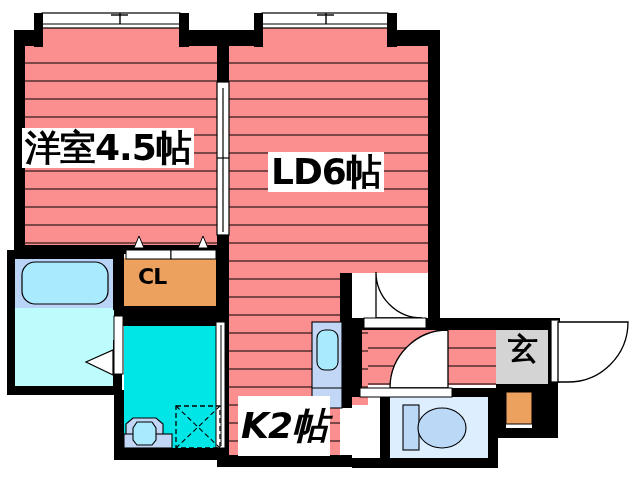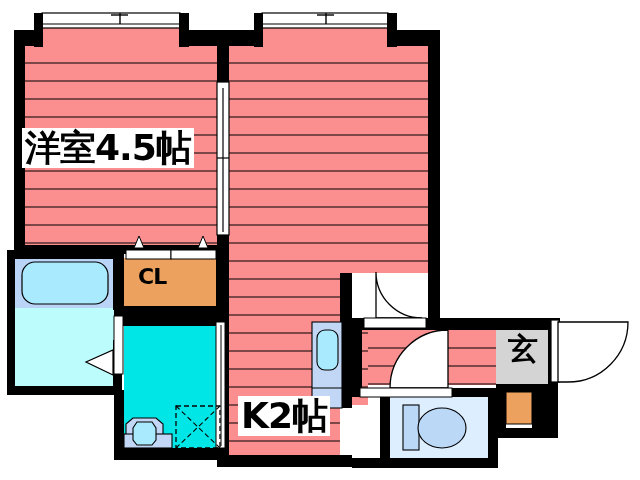--- a/index.html
+++ b/index.html
@@ -238,20 +238,21 @@
 
   <g>
     <rect x="506" y="392" width="26" height="32" fill="#eda15f" stroke="#000000" stroke-width="1"></rect>
     <line x1="519" y1="385" x2="519" y2="392" stroke="#000000" stroke-width="1.2"></line>
   </g>
 
 </svg>
 
 <div class="roomlabel" style="left:22px; top:128px; font-size:36px; padding:2px 3px;">洋室4.5帖</div>
 
-
-<div class="roomlabel" style="left:238px; top:396px; font-size:36px; padding:2px 3px;">K2帖</div>
+<div class="roomlabel" style="left:268px; top:152px; font-size:36px; padding:2px 3px;">LD6帖</div>
+
+<div class="roomlabel" style="left:238px; top:396px; font-size:36px; padding:12px 3px;font-style:italic;">K2帖</div>
 
 <div class="roomlabel" style="left:138px; top:266px; font-size:22px; background:transparent; padding:0;">CL</div>
 
 <div class="roomlabel" style="left:508px; top:334px; font-size:30px; background:transparent; padding:0;">玄</div>
 
 </div>
 
 </body></html>

